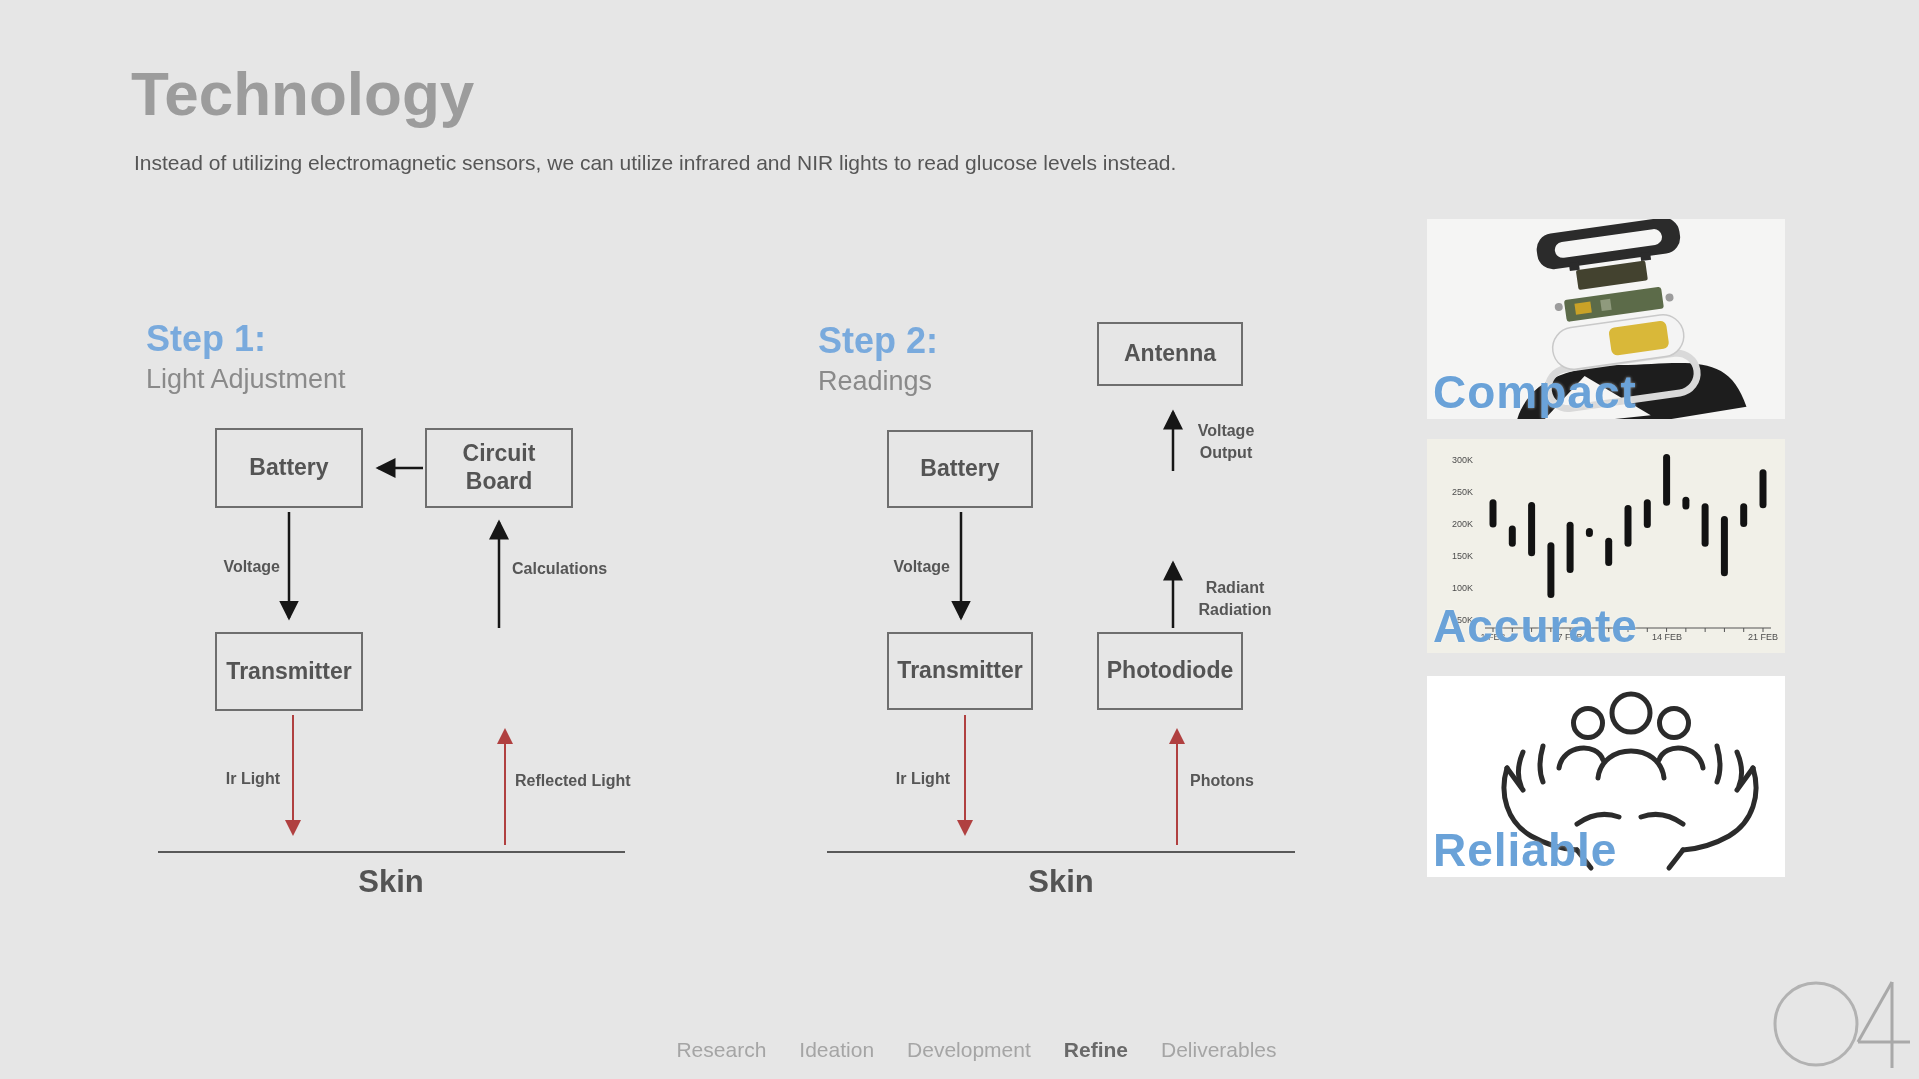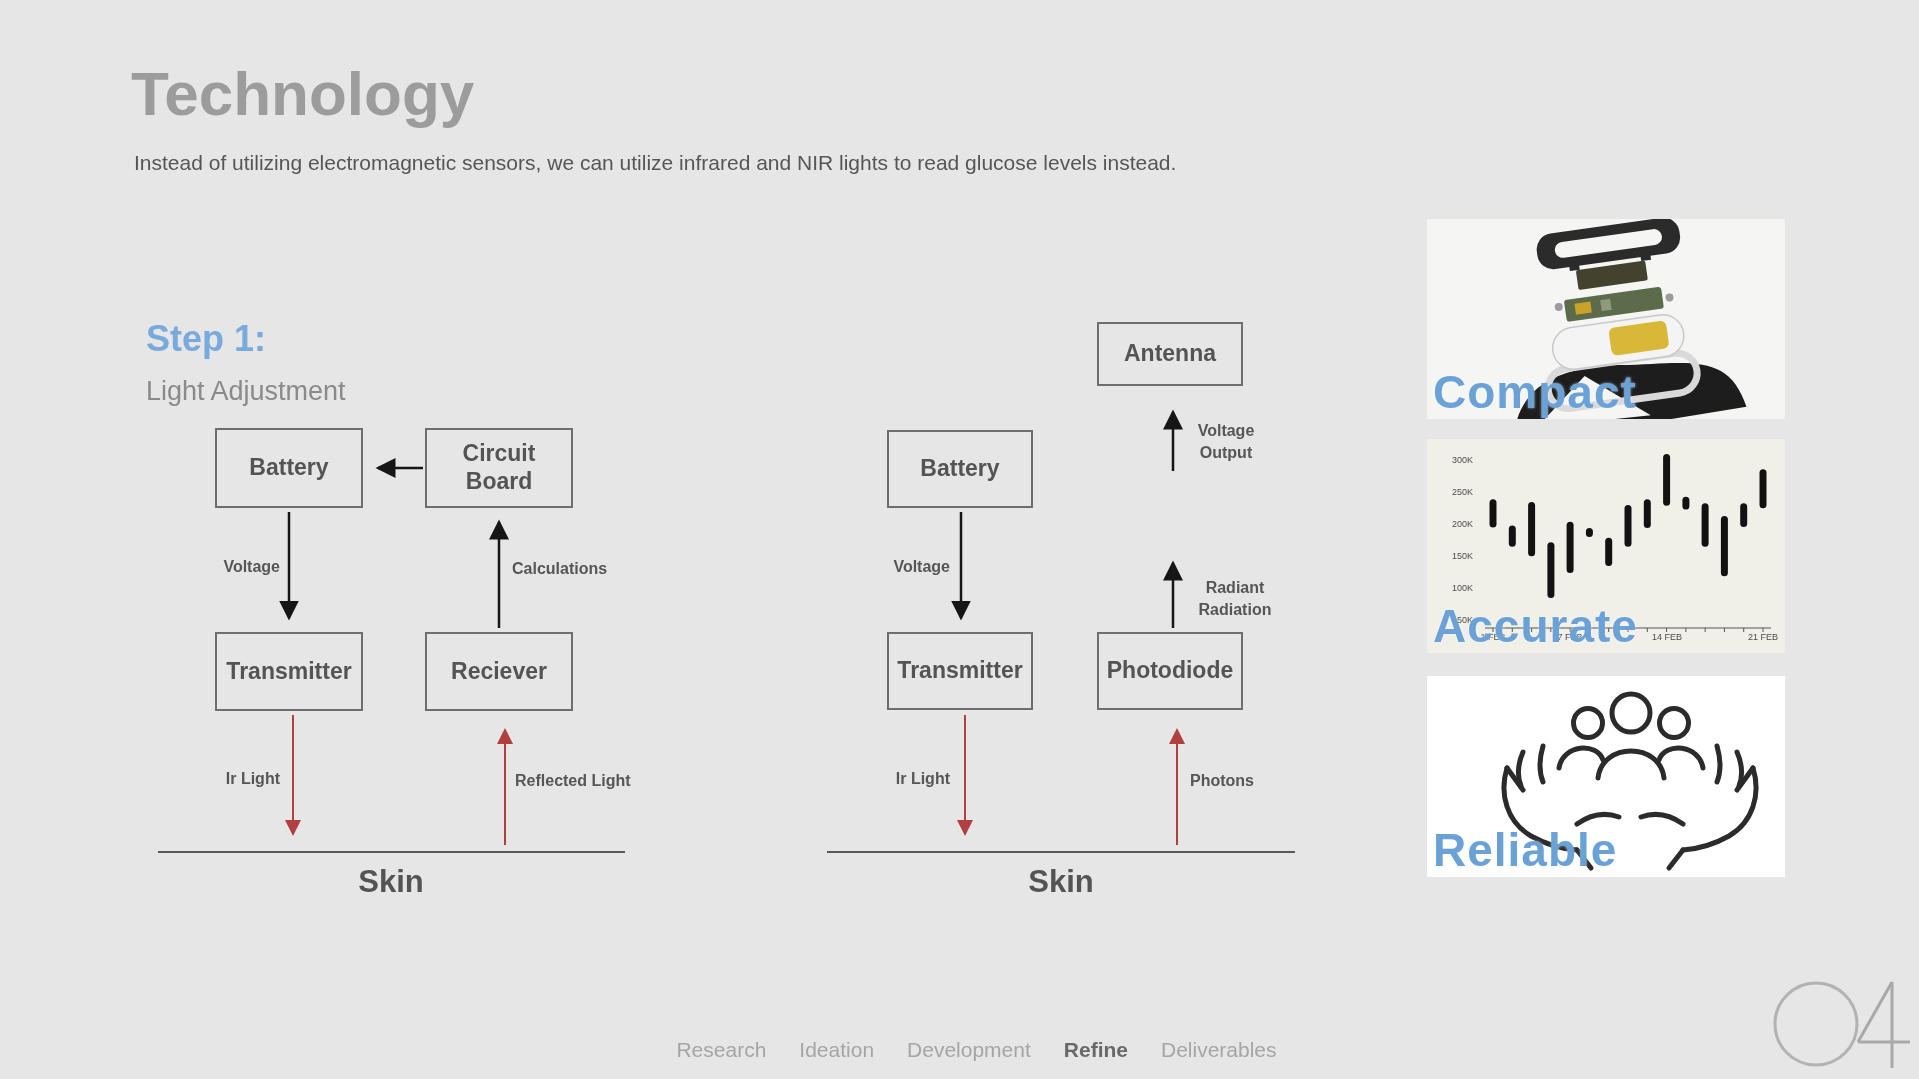--- a/index.html
+++ b/index.html
@@ -14,21 +14,21 @@
   .page-title {
     left: 131px; top: 58px;
     font-size: 62px; font-weight: bold; color: #9c9c9c; letter-spacing: 0px;
   }
   .subtitle {
     left: 134px; top: 148px; max-width: 1080px;
     font-size: 21px; color: #565656; line-height: 1.45;
   }
 
   .step-heading { font-size: 36px; font-weight: bold; color: #79aadd; }
-  .step-subheading { font-size: 27px; color: #8a8a8a; margin-top: 16px; }
+  .step-subheading { font-size: 27px; color: #8a8a8a; margin-top: 4px; }
 
   .dbox {
     position: absolute; border: 2px solid #6e6e6e; background: transparent;
     display: flex; align-items: center; justify-content: center; text-align: center;
     font-size: 23px; font-weight: bold; color: #545454; line-height: 1.2;
   }
 
   .arrow-label {
     position: absolute; font-size: 16px; font-weight: bold; color: #565656;
     line-height: 1.35;
@@ -70,20 +70,24 @@
 <div class="slide">
 
   <h1 class="abs page-title">Technology</h1>
   <p class="abs subtitle">Instead of utilizing electromagnetic sensors, we can utilize infrared and NIR lights to read glucose levels instead.</p>
 
   <div class="abs" style="left:146px; top:318px;">
     <div class="step-heading">Step 1:</div>
     <div class="step-subheading">Light Adjustment</div>
   </div>
 
+  <div class="abs" style="left:818px; top:320px;">
+    <div class="step-heading">Step 2:</div>
+    <div class="step-subheading">Readings</div>
+  </div>
 
   <svg class="overlay-svg" width="1919" height="1079" viewBox="0 0 1919 1079">
     <defs>
       <marker id="ah-b" markerWidth="12" markerHeight="12" refX="7" refY="4" orient="auto">
         <path d="M0,0 L8,4 L0,8 Z" fill="#161616"></path>
       </marker>
       <marker id="ah-r" markerWidth="12" markerHeight="12" refX="7" refY="4" orient="auto">
         <path d="M0,0 L8,4 L0,8 Z" fill="#b04040"></path>
       </marker>
     </defs>
@@ -99,21 +103,20 @@
     <line x1="1173" y1="628" x2="1173" y2="563" stroke="#161616" stroke-width="2.5" marker-end="url(#ah-b)"></line>
     <line x1="1173" y1="471" x2="1173" y2="412" stroke="#161616" stroke-width="2.5" marker-end="url(#ah-b)"></line>
     <line x1="965" y1="715" x2="965" y2="834" stroke="#b04040" stroke-width="2" marker-end="url(#ah-r)"></line>
     <line x1="1177" y1="845" x2="1177" y2="730" stroke="#b04040" stroke-width="2" marker-end="url(#ah-r)"></line>
     <line x1="827" y1="852" x2="1295" y2="852" stroke="#2a2a2a" stroke-width="1.6"></line>
   </svg>
 
   <div class="dbox" style="left:215px; top:428px; width:148px; height:80px;">Battery</div>
   <div class="dbox" style="left:425px; top:428px; width:148px; height:80px; padding:0 10px;">Circuit Board</div>
   <div class="dbox" style="left:215px; top:632px; width:148px; height:79px;">Transmitter</div>
-  <div class="dbox" style="left:425px; top:632px; width:148px; height:79px;">Reciever</div>
 
   <div class="dbox" style="left:887px; top:430px; width:146px; height:78px;">Battery</div>
   <div class="dbox" style="left:1097px; top:322px; width:146px; height:64px;">Antenna</div>
   <div class="dbox" style="left:887px; top:632px; width:146px; height:78px;">Transmitter</div>
   <div class="dbox" style="left:1097px; top:632px; width:146px; height:78px;">Photodiode</div>
 
   <div class="arrow-label lbl-right" style="left:165px; top:556px; width:115px;">Voltage</div>
   <div class="arrow-label" style="left:512px; top:558px;">Calculations</div>
   <div class="arrow-label lbl-right" style="left:165px; top:768px; width:115px;">Ir Light</div>
   <div class="arrow-label" style="left:515px; top:770px;">Reflected Light</div>

